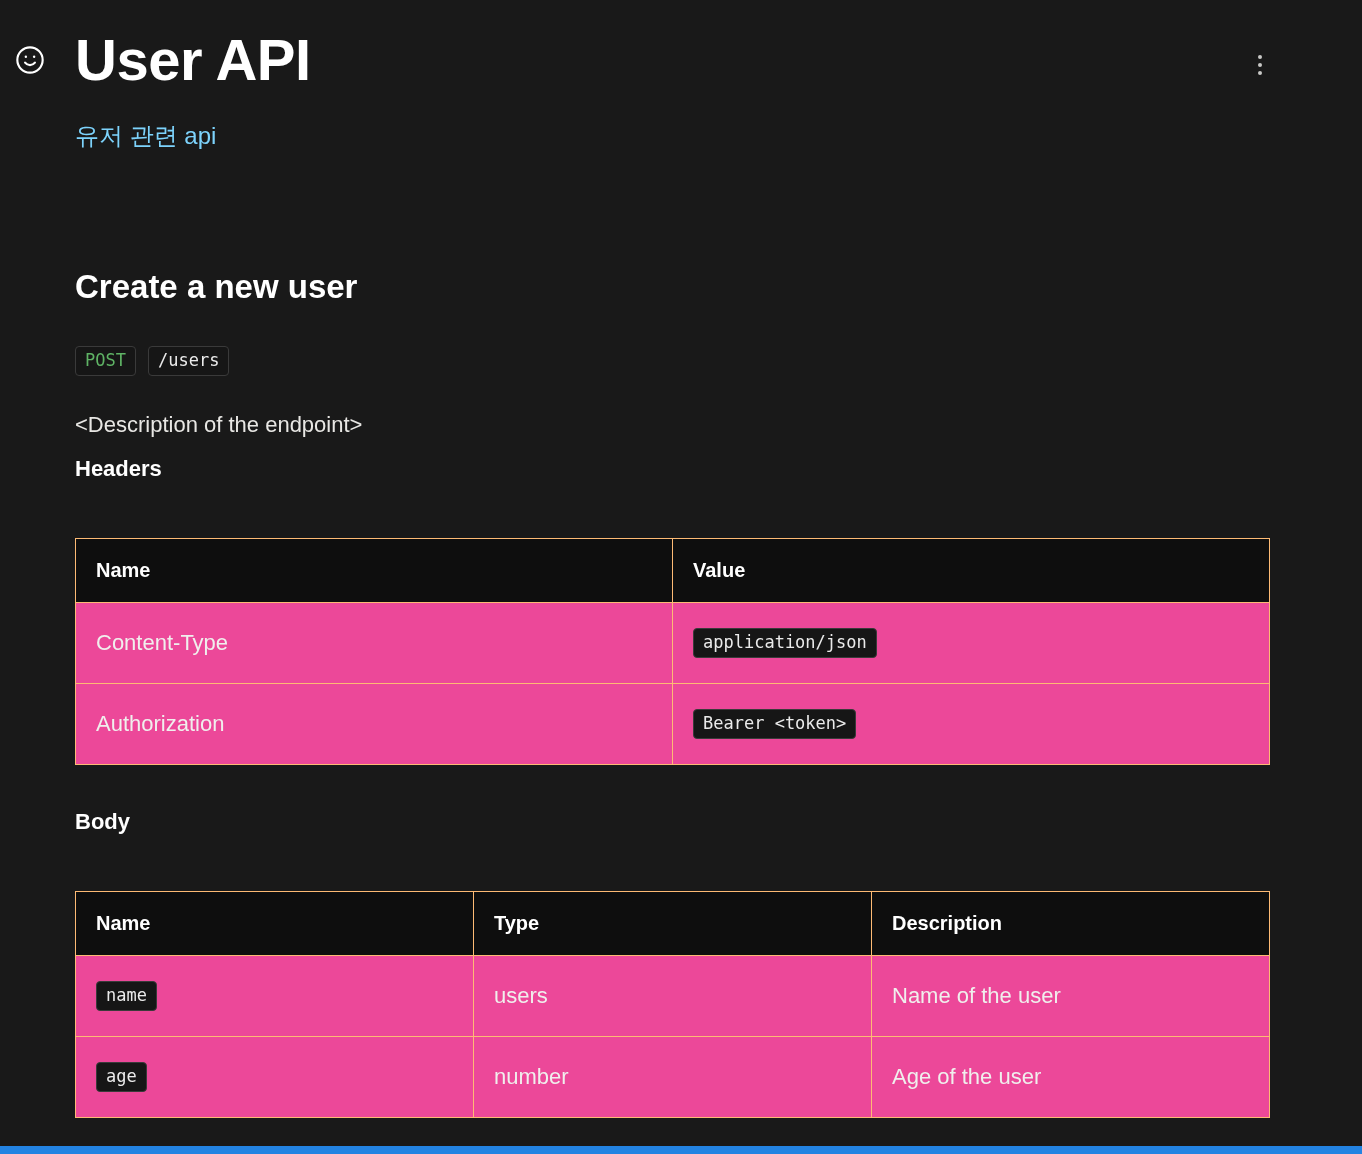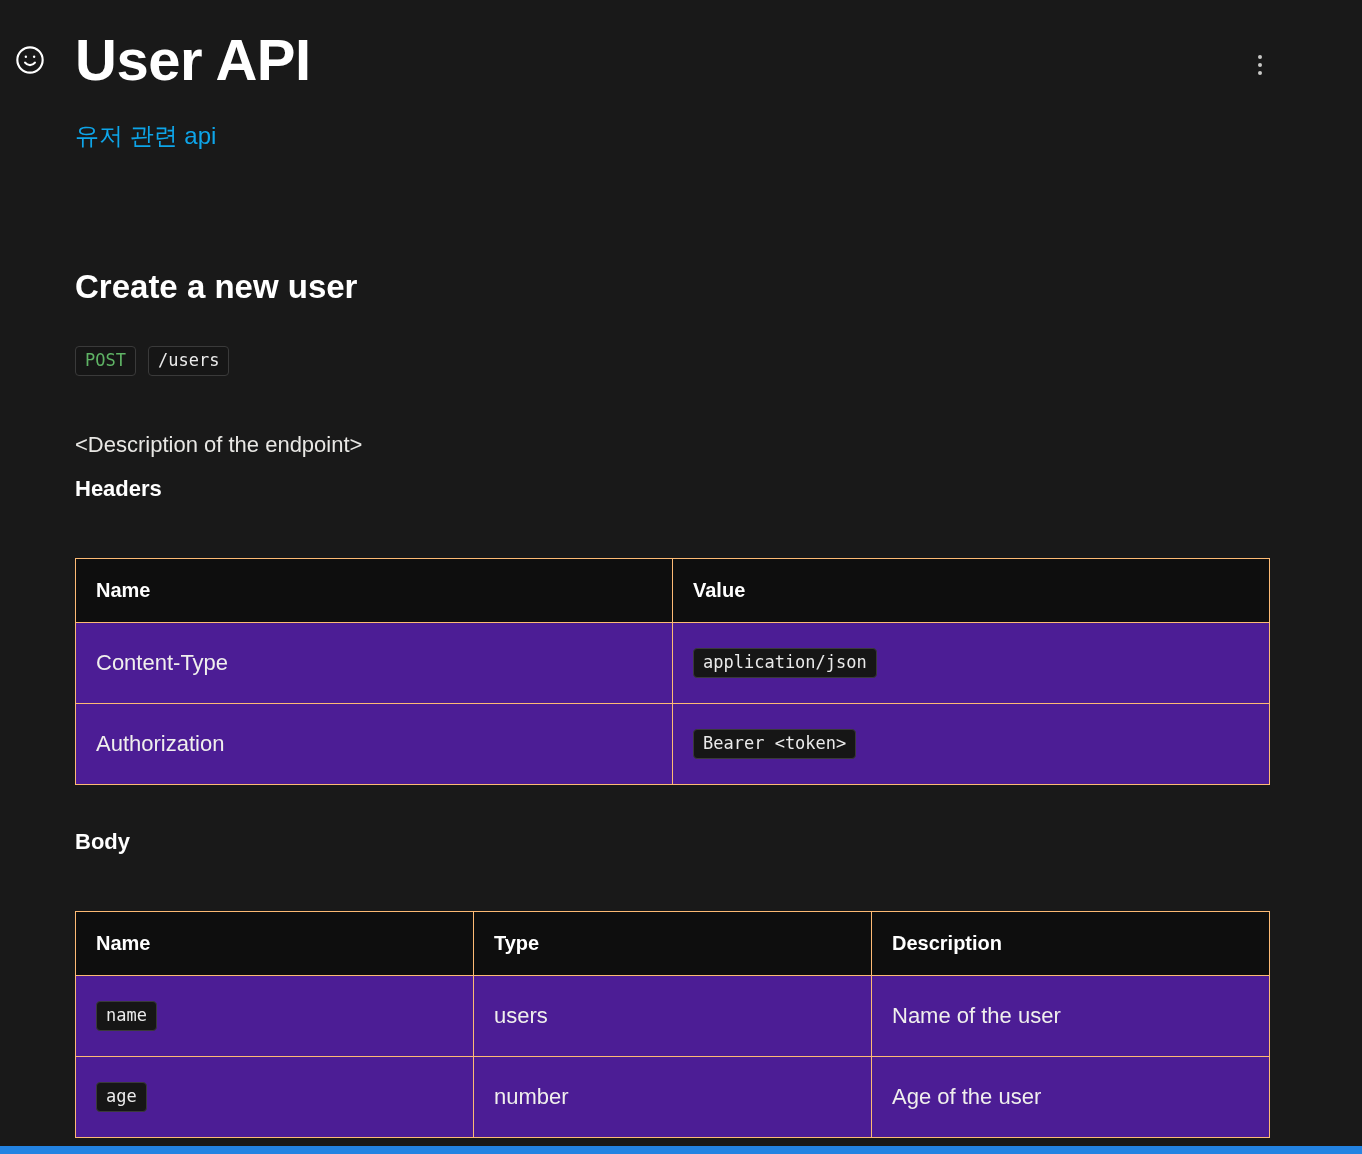--- a/index.html
+++ b/index.html
@@ -32,21 +32,21 @@
   h1.page-title {
     font-size: 58px;
     font-weight: 800;
     letter-spacing: -0.5px;
     color: #ffffff;
     line-height: 1.12;
   }
   .page-subtitle {
     margin-top: 27px;
     font-size: 24px;
-    color: #0ea5e9;
+    color: #7dd3fc;
   }
   h2.section-heading {
     margin-top: 116px;
     font-size: 33px;
     font-weight: 800;
     color: #ffffff;
   }
   .badge-row { margin-top: 40px; display: flex; gap: 12px; align-items: center; }
   .code-badge {
     display: inline-block;
@@ -55,21 +55,21 @@
     line-height: 1;
     padding: 5px 9px 6px 9px;
     background: #161616;
     border: 1px solid #3a3a3a;
     border-radius: 4px;
     color: #ebebeb;
     white-space: nowrap;
   }
   .code-badge.method { color: #5fb365; }
   .endpoint-desc {
-    margin-top: 56px;
+    margin-top: 36px;
     font-size: 22px;
     color: #e8e7e4;
   }
   h3.sub-heading {
     margin-top: 18px;
     font-size: 22px;
     font-weight: 700;
     color: #ffffff;
   }
   h3.sub-heading.body-gap { margin-top: 44px; }
@@ -84,21 +84,21 @@
     vertical-align: middle;
   }
   table.doc-table th {
     background: #0e0e0e;
     font-size: 20px;
     font-weight: 700;
     color: #ffffff;
     padding: 20px 20px;
   }
   table.doc-table td {
-    background: #4c1d95;
+    background: #ec4899;
     font-size: 22px;
     color: #f0efed;
     padding: 25px 20px;
   }
   table.headers-table th { width: 50%; }
   table.body-table th { width: 33.33%; }
   .bottom-bar {
     position: absolute;
     left: 0; bottom: 0;
     width: 100%; height: 8px;

